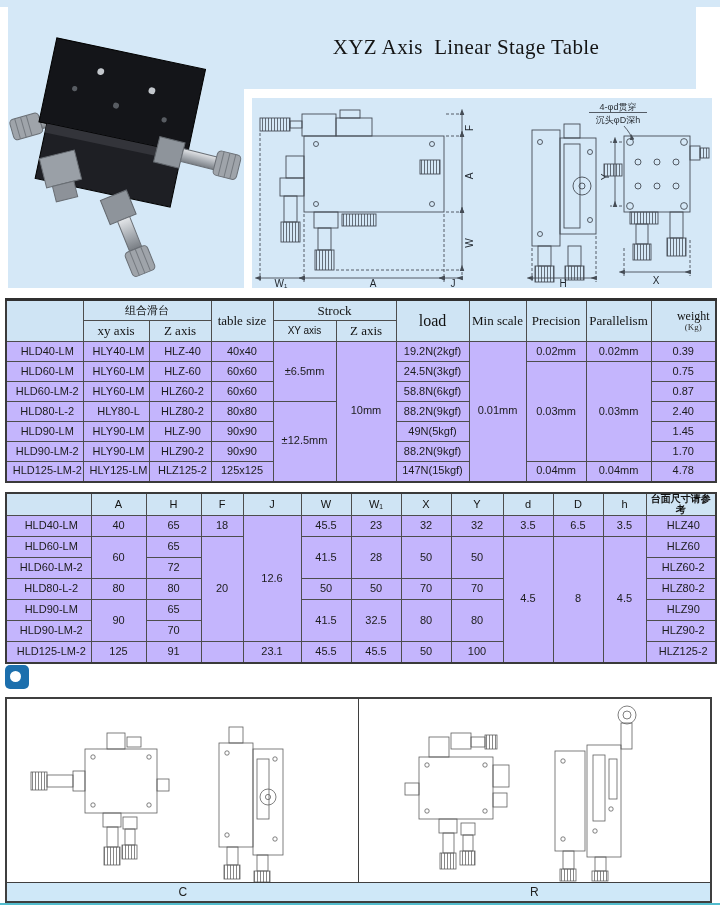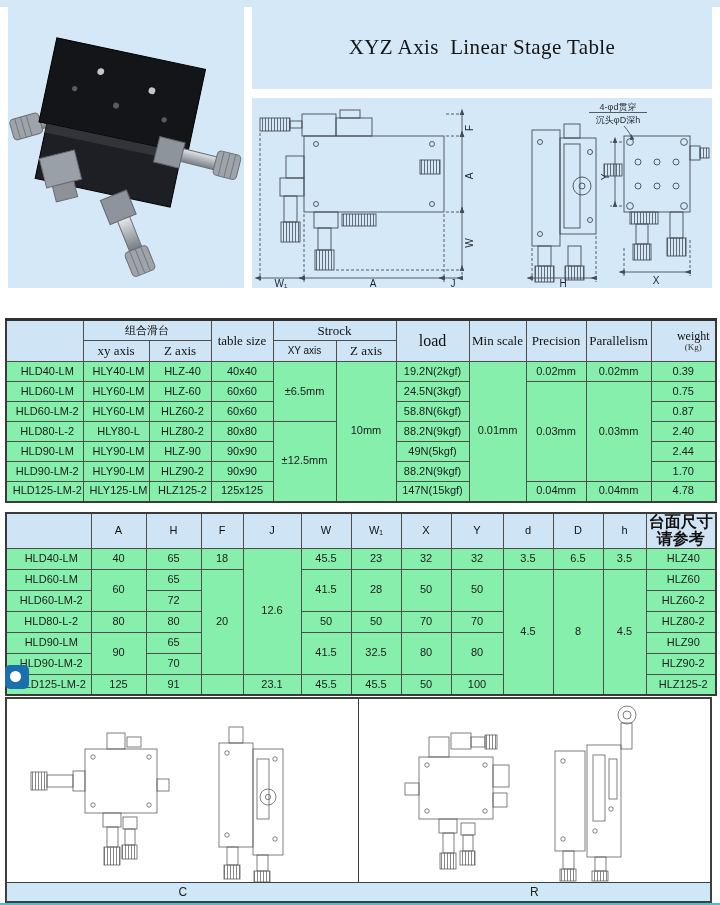--- a/index.html
+++ b/index.html
@@ -4,42 +4,42 @@
 <style>
   html,body{margin:0;padding:0;}
   body{
     width:720px;height:905px;position:relative;background:#ffffff;
     font-family:"Liberation Sans",sans-serif;overflow:hidden;color:#1c1c1c;
   }
   .abs{position:absolute;}
   .panel{position:absolute;background:#d5e8f7;}
   .top-strip{left:0;top:0;width:720px;height:7px;background:#d5e8f7;}
   .photo-panel{left:8px;top:6px;width:236px;height:282px;}
-  .title-panel{left:252px;top:6px;width:460px;height:83px;display:flex;align-items:center;justify-content:center;}
+  .title-panel{left:236px;top:6px;width:460px;height:83px;display:flex;align-items:center;justify-content:center;}
   .title-panel h1{
     margin:0;font-family:"Liberation Serif",serif;font-weight:500;
     font-size:21px;letter-spacing:.4px;color:#141414;white-space:pre;
   }
   .draw-panel{left:252px;top:98px;width:460px;height:190px;}
   
-  table{border-collapse:collapse;table-layout:fixed;width:710px;font-size:11px;background:#86efac;margin-top:20px;}
+  table{border-collapse:collapse;table-layout:fixed;width:710px;font-size:11px;background:#c4b5fd;}
   td,th{border:1px solid #4d4d4d;text-align:center;padding:0;overflow:hidden;line-height:1.05;font-weight:normal;}
   th{background:#cfe4f4;color:#121212;}
   .t1{position:absolute;left:5px;top:298px;border:2px solid #3a3a3a;border-top:3px solid #303030;}
   .t1 thead tr{height:21px;}
   .t1 tbody tr{height:20px;}
   .t2{position:absolute;left:5px;top:492px;border:2px solid #3a3a3a;}
   .t2 tr{height:21px;}
   .lft{text-align:center;padding-left:5px;}
   .serif13{font-family:"Liberation Serif",serif;font-size:13px;}
   .serif12{font-family:"Liberation Serif",serif;font-size:12px;padding-left:20px;}
   .loadhd{font-family:"Liberation Serif",serif;font-size:16px;}
   .unit{display:block;font-size:9px;color:#333;}
   .cnhd{font-size:11px;}
-  .refhd{font-weight:bold;font-size:16px;}
+  .refhd{font-weight:bold;font-size:10px;}
   
   .o-icon{position:absolute;left:5px;top:665px;width:24px;height:24px;border-radius:5px;background:#1c6fad;}
   .o-icon .dot{position:absolute;left:5px;top:6px;width:11px;height:11px;border-radius:50%;background:#ffffff;}
   .bottom-box{position:absolute;left:5px;top:697px;width:703px;height:202px;border:2px solid #3f3f3f;background:#fff;}
   .bottom-box .half{position:absolute;top:0;width:351px;height:184px;}
   .bottom-box .half.rgt{left:352px;}
   .bottom-box .vdiv{position:absolute;left:351px;top:0;width:1px;height:202px;background:#3f3f3f;}
   .captions{position:absolute;left:0;bottom:0;width:100%;height:18px;display:flex;border-top:1px solid #3f3f3f;background:#cfe8f8;}
   .captions div{flex:1;display:flex;align-items:center;justify-content:center;font-size:12px;color:#222;}
   .bottom-strip{left:0;top:903px;width:720px;height:2px;background:#52bccd;}
@@ -304,21 +304,21 @@
       <td rowspan="4">±12.5mm</td>
       <td>88.2N(9kgf)</td>
       <td>2.40</td>
     </tr>
     <tr>
       <td class="lft">HLD90-LM</td>
       <td class="lft">HLY90-LM</td>
       <td class="lft">HLZ-90</td>
       <td>90x90</td>
       <td>49N(5kgf)</td>
-      <td>2.44</td>
+      <td>1.45</td>
     </tr>
     <tr>
       <td class="lft">HLD90-LM-2</td>
       <td class="lft">HLY90-LM</td>
       <td class="lft">HLZ90-2</td>
       <td>90x90</td>
       <td>88.2N(9kgf)</td>
       <td>1.70</td>
     </tr>
     <tr>

